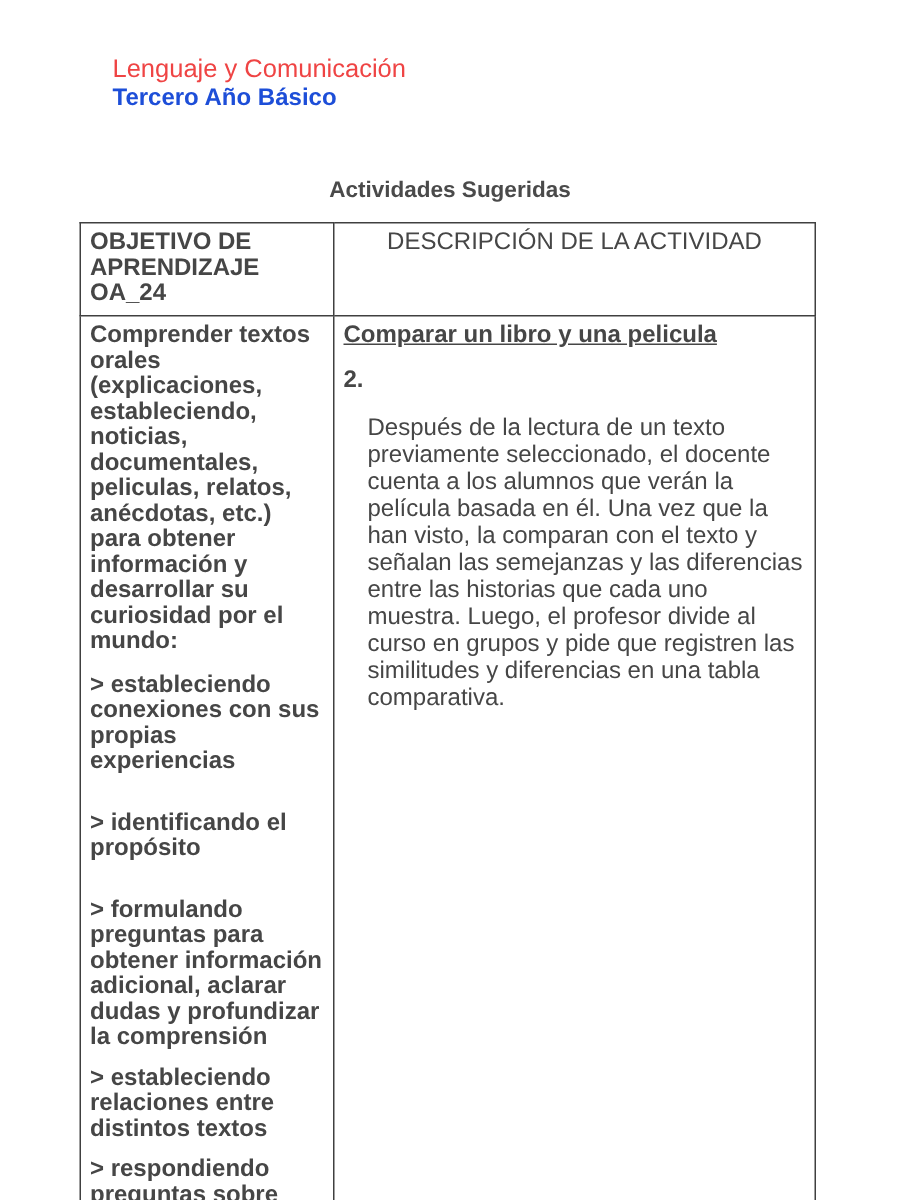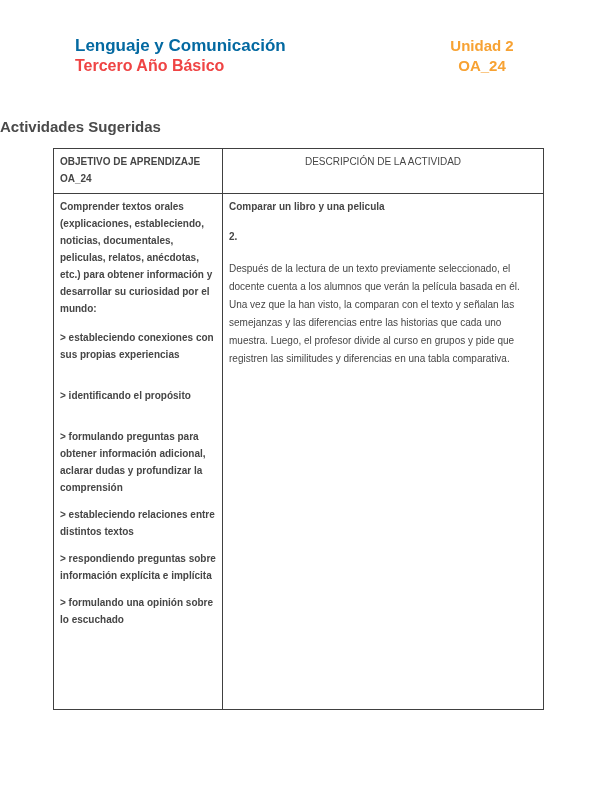--- a/index.html
+++ b/index.html
@@ -17,61 +17,61 @@
   }
   
   .doc-header {
     display: flex;
     justify-content: space-between;
     align-items: flex-start;
     margin: 36px 58px 0 75px;
   }
   .doc-header .left-block .subject {
     font-size: 17px;
-    font-weight: bold;
-    color: #0369a1;
+    font-weight: normal;
+    color: #ef4444;
     line-height: 20px;
   }
   .doc-header .left-block .grade {
     font-size: 16px;
     font-weight: bold;
-    color: #ef4444;
+    color: #1d4ed8;
     line-height: 20px;
   }
   .doc-header .right-block {
     width: 120px;
     text-align: center;
   }
   .doc-header .right-block .unit,
   .doc-header .right-block .oa {
     font-size: 15px;
     font-weight: bold;
     color: #F7A233;
     line-height: 20px;
   }
   
   .page-title {
     margin-top: 42px;
-    text-align: left;
+    text-align: center;
     font-size: 15px;
     font-weight: bold;
     color: #4a4a4a;
   }
   
   table.activity-table {
     border-collapse: collapse;
     margin: 13px 0 0 53px;
     width: 490px;
     table-layout: fixed;
   }
   table.activity-table td, table.activity-table th {
     border: 1px solid #404040;
     vertical-align: top;
     padding: 4px 6px 6px 6px;
-    font-size: 10px;
+    font-size: 16px;
     line-height: 17px;
     color: #464646;
   }
   col.col-obj { width: 169px; }
   col.col-desc { width: 321px; }
   th.obj-header {
     text-align: left;
     font-weight: bold;
     height: 32px;
   }
@@ -85,43 +85,40 @@
     height: 505px;
   }
   .objective-intro { margin: 0 0 12px 0; }
   .bullet { margin: 4px 0 10px 0; }
   .bullet.gap-large { margin-bottom: 24px; }
   
   .activity-title {
     font-weight: bold;
     margin: 0;
     line-height: 18px;
+    text-decoration: underline;
   }
   .activity-number {
     font-weight: bold;
     margin: 12px 0 0 0;
     line-height: 18px;
   }
   .activity-body {
-    margin: 14px 0 0 0;
+    margin: 14px 0 0 16px;
     line-height: 18px;
     font-weight: normal;
   }
 </style>
 </head>
 <body>
 
 <div class="doc-header">
   <div class="left-block">
     <div class="subject">Lenguaje y Comunicación</div>
     <div class="grade">Tercero Año Básico</div>
-  </div>
-  <div class="right-block">
-    <div class="unit">Unidad 2</div>
-    <div class="oa">OA_24</div>
   </div>
 </div>
 
 <div class="page-title">Actividades Sugeridas</div>
 
 <table class="activity-table">
   <colgroup>
     <col class="col-obj">
     <col class="col-desc">
   </colgroup>

